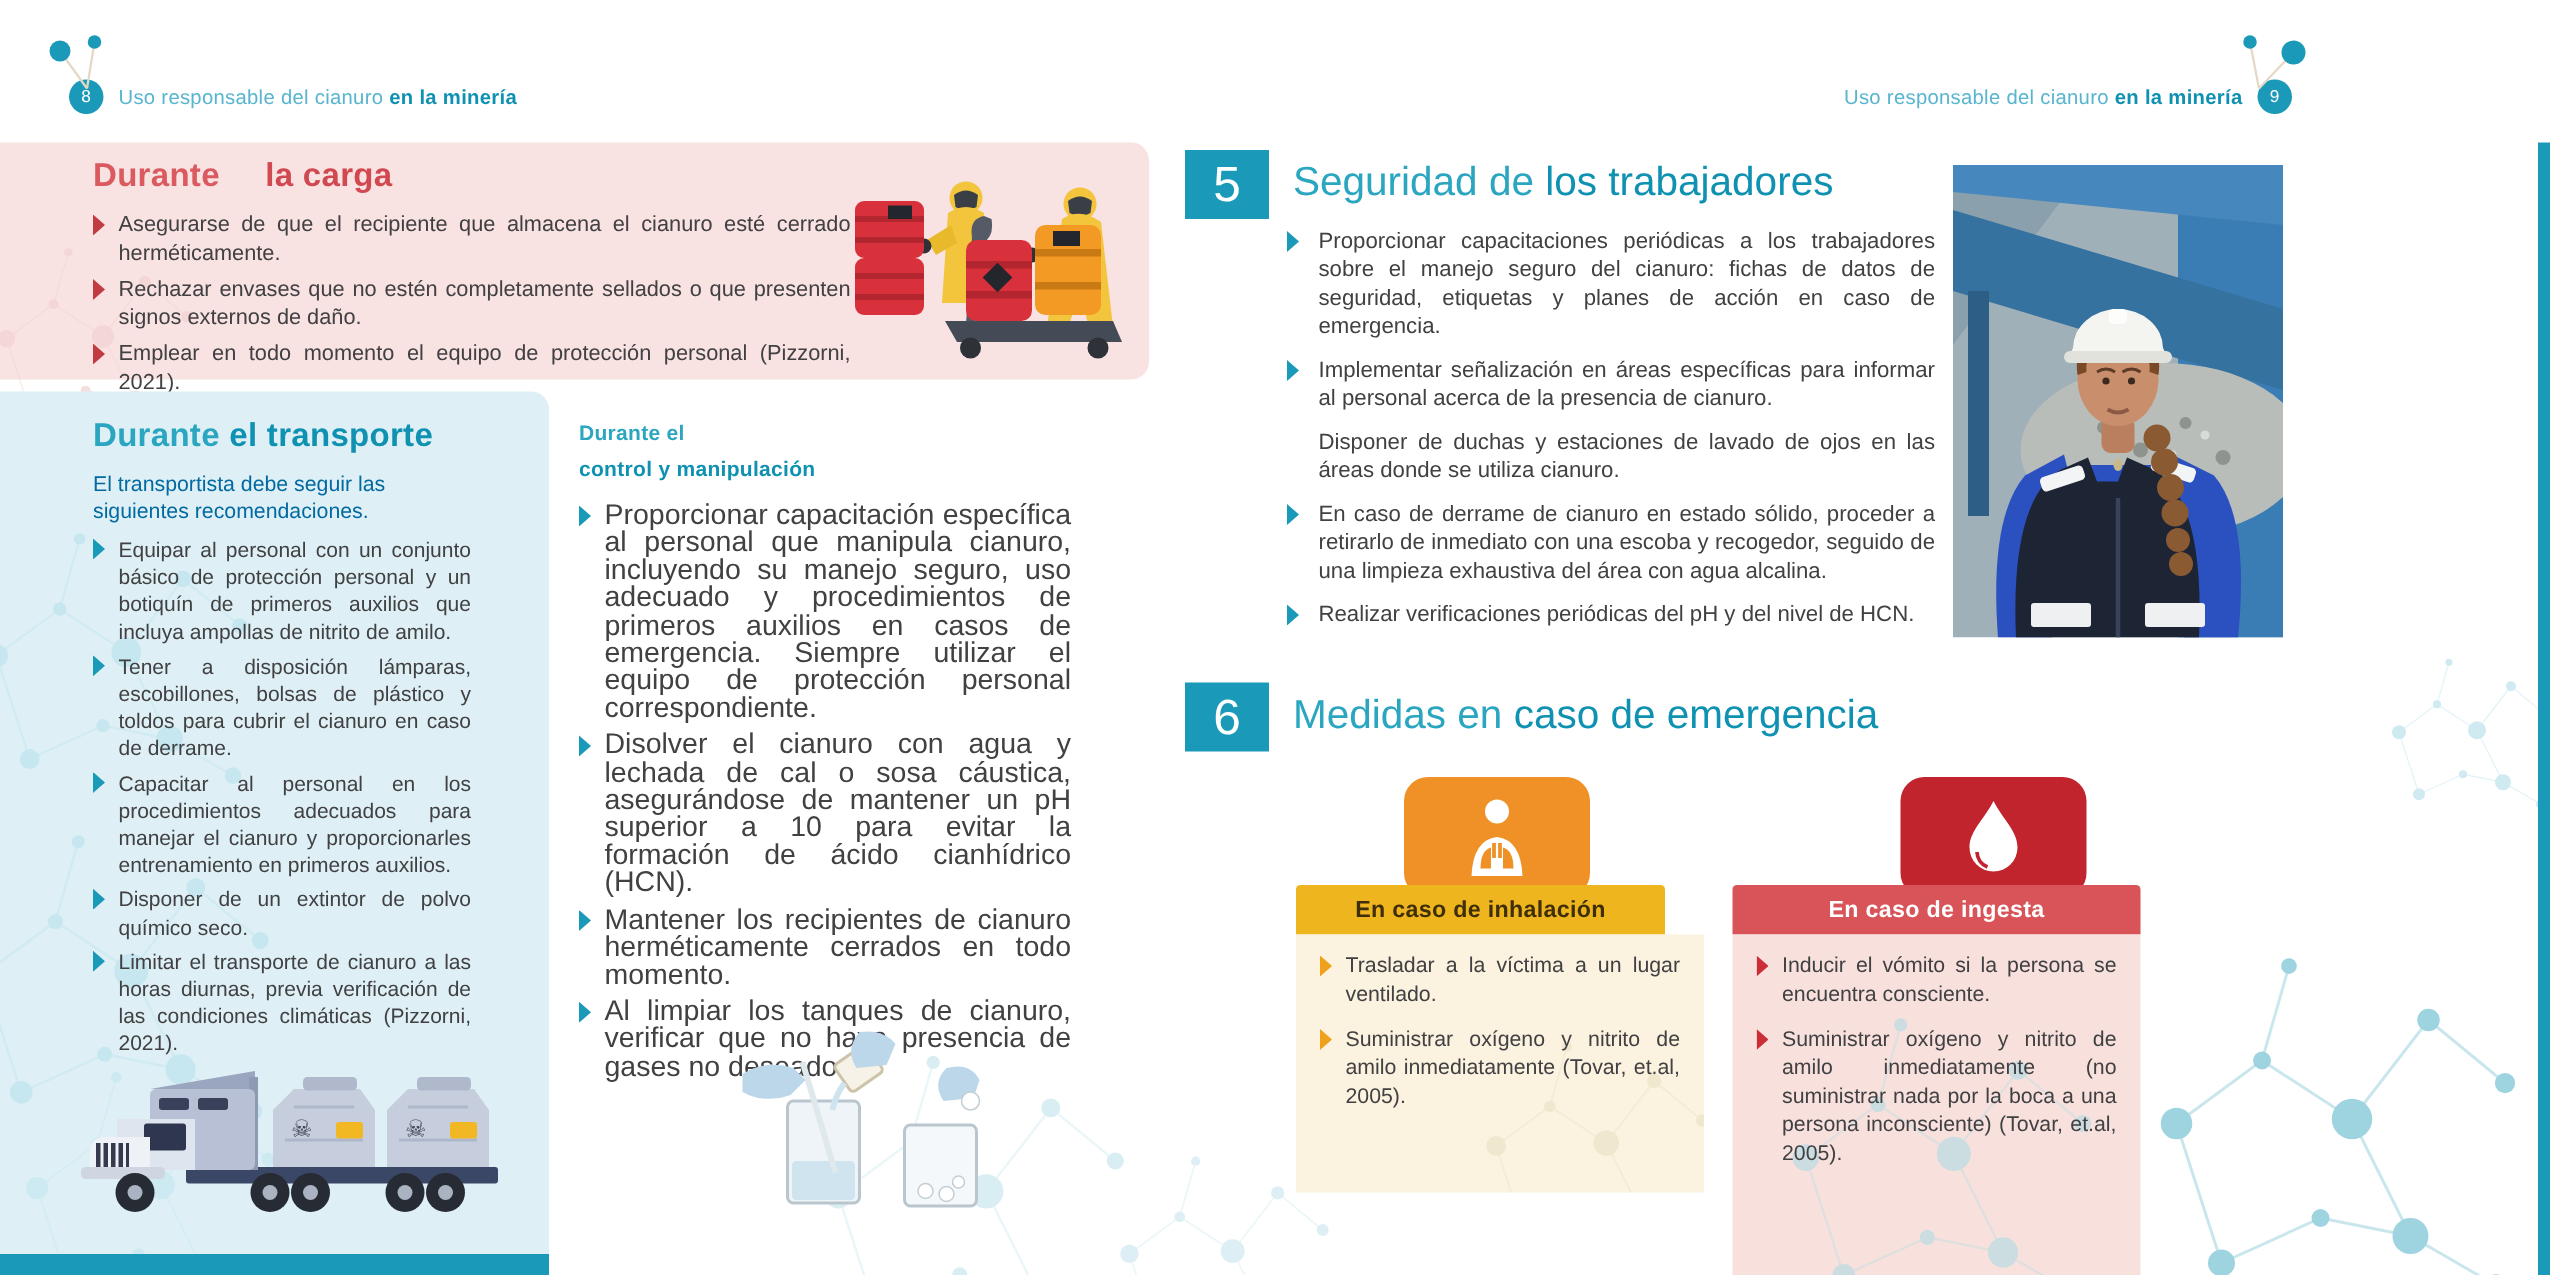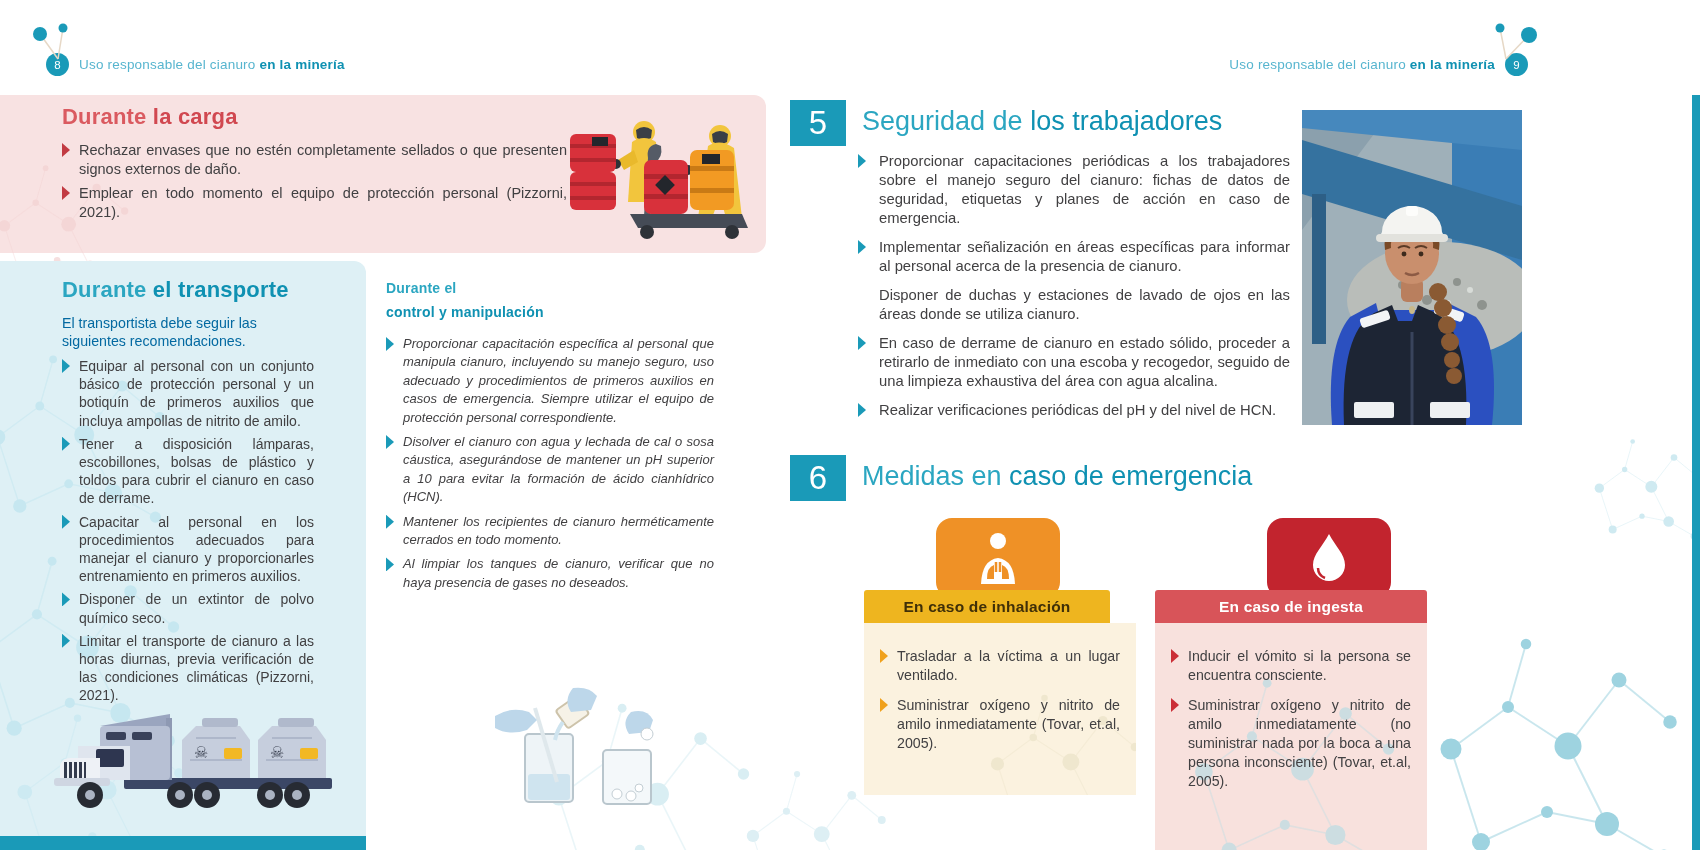--- a/index.html
+++ b/index.html
@@ -21,21 +21,21 @@
   .panel-pink { left:0; top:95px; width:766px; height:158px; background:#f8e2e2; border-radius:0 12px 12px 0; }
   .panel-blue { left:0; top:261px; width:366px; height:575px; background:#def0f5; border-radius:0 12px 0 0; }
   .bar-bottom-left { left:0; top:836px; width:366px; height:14px; background:#1a9ab8; }
   .bar-right { left:1692px; top:95px; width:8px; height:755px; background:#1a9ab8; }
 
   
   .sec-title { position:absolute; font-size:22px; letter-spacing:.2px; }
   .sec-title .t-reg { font-weight:700; }
   .sec-title .t-bold { font-weight:700; }
   .carga-title { left:62px; top:104px; color:#da5a60; }
-  .carga-title .t-bold { color:#d14850; }
+  .carga-title .t-bold { color:#d14850;margin-left:24px; }
   .teal-title { color:#2ba6c1; }
   .teal-title .t-bold { color:#0f91b2; }
   .transporte-title { left:62px; top:277px; }
   .control-title { left:386px; top:276px; font-size:14px; line-height:24px; }
   .control-title .t-reg, .control-title .t-bold { display:block; }
 
   
   .numbox { position:absolute; width:56px; height:46px; background:#1a9ab8; color:#fff;
             font-size:33px; display:flex; align-items:center; justify-content:center; }
   .big-title { position:absolute; font-size:27px; }
@@ -51,33 +51,33 @@
   .mk-orange { --mk:#f0a11c; }
   .mk-dred { --mk:#cb2e36; }
 
   .carga-bullets { left:62px; top:141px; width:505px; font-size:14.5px; line-height:18.5px; }
   .carga-bullets .bullet { margin-bottom:6px; }
 
   .blue-intro { left:62px; top:314px; width:252px; font-size:14.2px; line-height:18.4px; color:#0369a1; }
   .blue-bullets { left:62px; top:357px; width:252px; font-size:14px; line-height:18.2px; }
   .blue-bullets .bullet { margin-bottom:5px; }
 
-  .control-bullets { left:386px; top:335px; width:328px; font-size:13px; line-height:18.4px;font-style:italic; }
+  .control-bullets { left:386px; top:335px; width:328px; font-size:19px; line-height:18.4px; }
   .control-bullets .bullet { margin-bottom:6px; }
 
   .sec5-bullets { left:858px; top:152px; width:432px; font-size:14.8px; line-height:19px; }
   .sec5-bullets .bullet { margin-bottom:10px; }
   .sec5-bullets .marker { margin-right:13px; }
 
   
   .badge { position:absolute; width:124px; height:80px; border-radius:16px;
            display:flex; align-items:center; justify-content:center; }
   .band { position:absolute; height:33px; display:flex; align-items:center; justify-content:center;
           font-weight:700; font-size:15.5px; border-radius:3px 3px 0 0; letter-spacing:.2px; }
-  .cardbody { position:absolute; padding:24px 16px; overflow:hidden; }
+  .cardbody { position:absolute; padding:12px 16px; overflow:hidden; }
   .cardbody .bullets { position:static; font-size:14.2px; line-height:19px; }
   .cardbody .bullet { margin-bottom:11px; }
   .mol { position:absolute; pointer-events:none; }
 </style>
 </head>
 <body>
 
 <div class="canvas">
 
   <svg width="0" height="0" style="position:absolute">
@@ -148,20 +148,24 @@
     <svg class="mol" style="left:-8px;top:60px;color:#f3d2d2;opacity:.7" width="150" height="140" viewBox="0 0 180 170">
         <use href="#molnet"></use>
       </svg>
   </div>
   <div class="sec-title carga-title">
     <span class="t-reg">Durante</span>
     <span class="t-bold">la carga</span>
   </div>
   <div class="bullets carga-bullets mk-red">
 
+      <div class="bullet">
+        <span class="marker"></span>
+        <span class="btext">Asegurarse de que el recipiente que almacena el cianuro esté cerrado herméticamente.</span>
+      </div>
 
       <div class="bullet">
         <span class="marker"></span>
         <span class="btext">Rechazar envases que no estén completamente sellados o que presenten signos externos de daño.</span>
       </div>
 
       <div class="bullet">
         <span class="marker"></span>
         <span class="btext">Emplear en todo momento el equipo de protección personal (Pizzorni, 2021).</span>
       </div>

